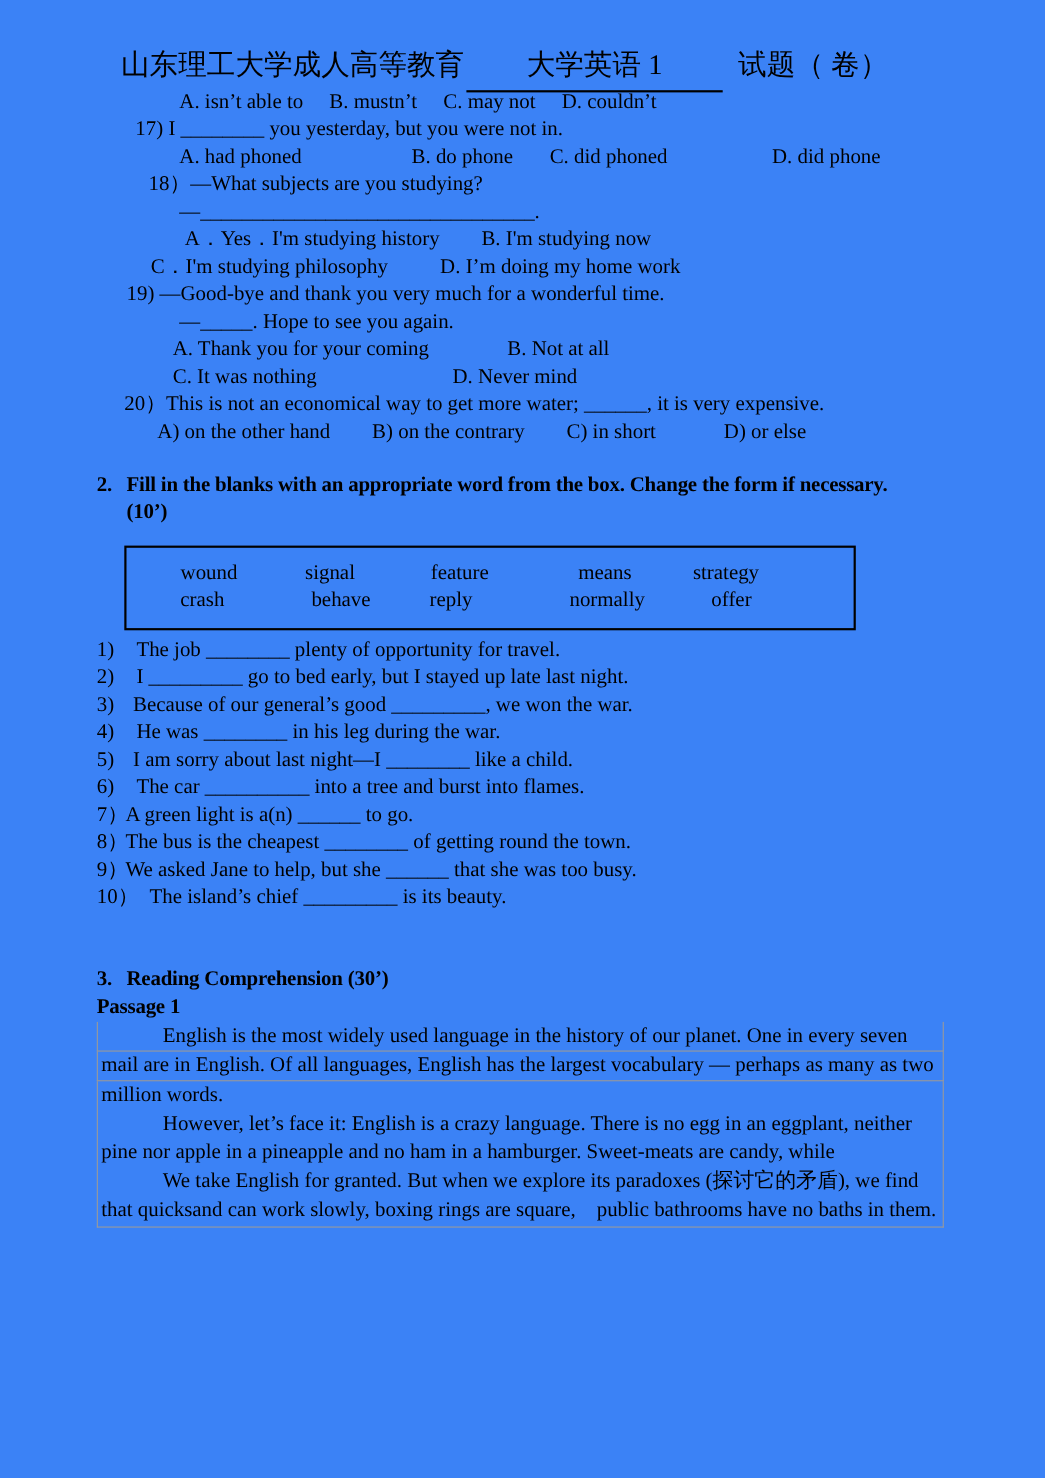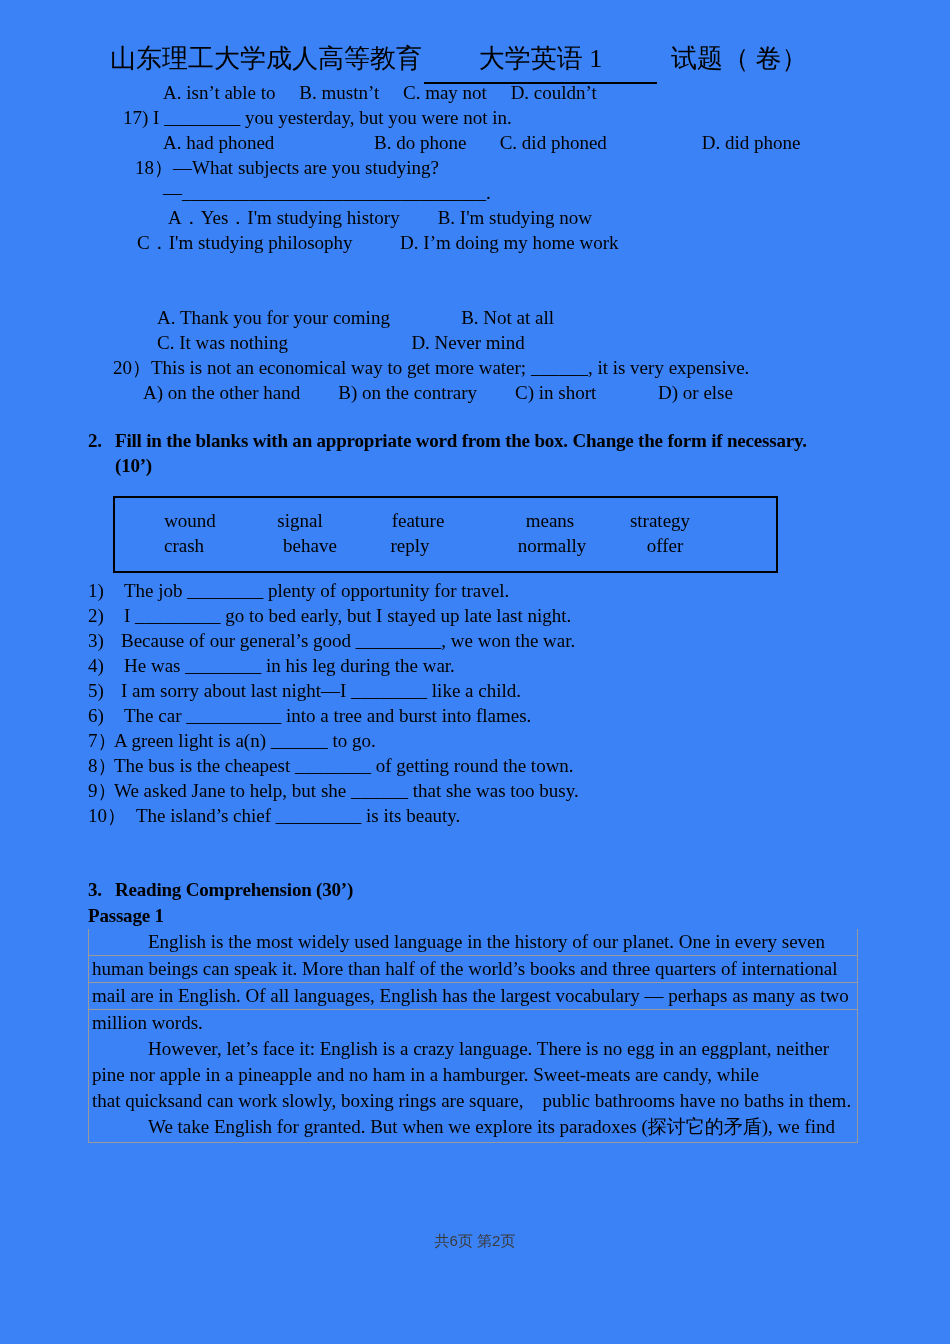--- a/index.html
+++ b/index.html
@@ -137,20 +137,22 @@
   <div class="line" style="left:163px; top:80px;">A. isn’t able to     B. mustn’t     C. may not     D. couldn’t</div>
 
   <div class="line" style="left:123px; top:105px;">17) I ________ you yesterday, but you were not in.</div>
   <div class="line" style="left:163px; top:130px;">A. had phoned                     B. do phone       C. did phoned                    D. did phone</div>
 
   <div class="line" style="left:123px; top:155px;margin-left:12px;">18）—What subjects are you studying?</div>
   <div class="line" style="left:163px; top:180px;">—________________________________.</div>
   <div class="line" style="left:168px; top:205px;">A．Yes．I'm studying history        B. I'm studying now</div>
   <div class="line" style="left:137px; top:230px;">C．I'm studying philosophy          D. I’m doing my home work</div>
 
+  <div class="line" style="left:115px; top:255px;">19) —Good-bye and thank you very much for a wonderful time.</div>
+  <div class="line" style="left:163px; top:280px;">—_____. Hope to see you again.</div>
   <div class="line" style="left:157px; top:305px;">A. Thank you for your coming               B. Not at all</div>
   <div class="line" style="left:157px; top:330px;">C. It was nothing                          D. Never mind</div>
 
   <div class="line" style="left:113px; top:355px;">20）This is not an economical way to get more water; ______, it is very expensive.</div>
   <div class="line" style="left:143px; top:380px;">A) on the other hand        B) on the contrary        C) in short             D) or else</div>
 
   <div class="sec-head" style="left:88px; top:428px;">2.</div>
   <div class="sec-head" style="left:115px; top:428px; width:790px;">Fill in the blanks with an appropriate word from the box. Change the form if necessary.</div>
   <div class="sec-head" style="left:115px; top:453px;">(10’)</div>
 
@@ -200,28 +202,24 @@
 
   <div class="line" style="left:88px; top:803px;">10）</div>
   <div class="line" style="left:136px; top:803px;">The island’s chief _________ is its beauty.</div>
 
   <div class="sec-head" style="left:88px; top:877px;">3.</div>
   <div class="sec-head" style="left:115px; top:877px;">Reading Comprehension (30’)</div>
   <div class="sec-head" style="left:88px; top:903px;">Passage 1</div>
 
   <div id="passage-table">
     <div class="prow first"><span class="pindent"></span><span>English is the most widely used language in the history of our planet. One in every seven</span></div>
-    <div class="prow"><span>human beings can speak it. More than half of the world’s books and three quarters of international</span></div>
     <div class="prow"><span>mail are in English. Of all languages, English has the largest vocabulary — perhaps as many as two</span></div>
     <div class="prow block">
       <div><span>million words.</span></div>
       <div><span class="pindent"></span><span>However, let’s face it: English is a crazy language. There is no egg in an eggplant, neither</span></div>
       <div><span>pine nor apple in a pineapple and no ham in a hamburger. Sweet-meats are candy, while</span></div>
+      <div><span class="pindent"></span><span>We take English for granted. But when we explore its paradoxes (探讨它的矛盾), we find</span></div>
       <div><span style="white-space:pre">that quicksand can work slowly, boxing rings are square,    public bathrooms have no baths in them.</span></div>
-      <div><span class="pindent"></span><span>We take English for granted. But when we explore its paradoxes (探讨它的矛盾), we find</span></div>
     </div>
   </div>
 
-  <div id="footer">
-    <span>共6页  第2页</span>
-  </div>
 
 </div>
 
 </body></html>

